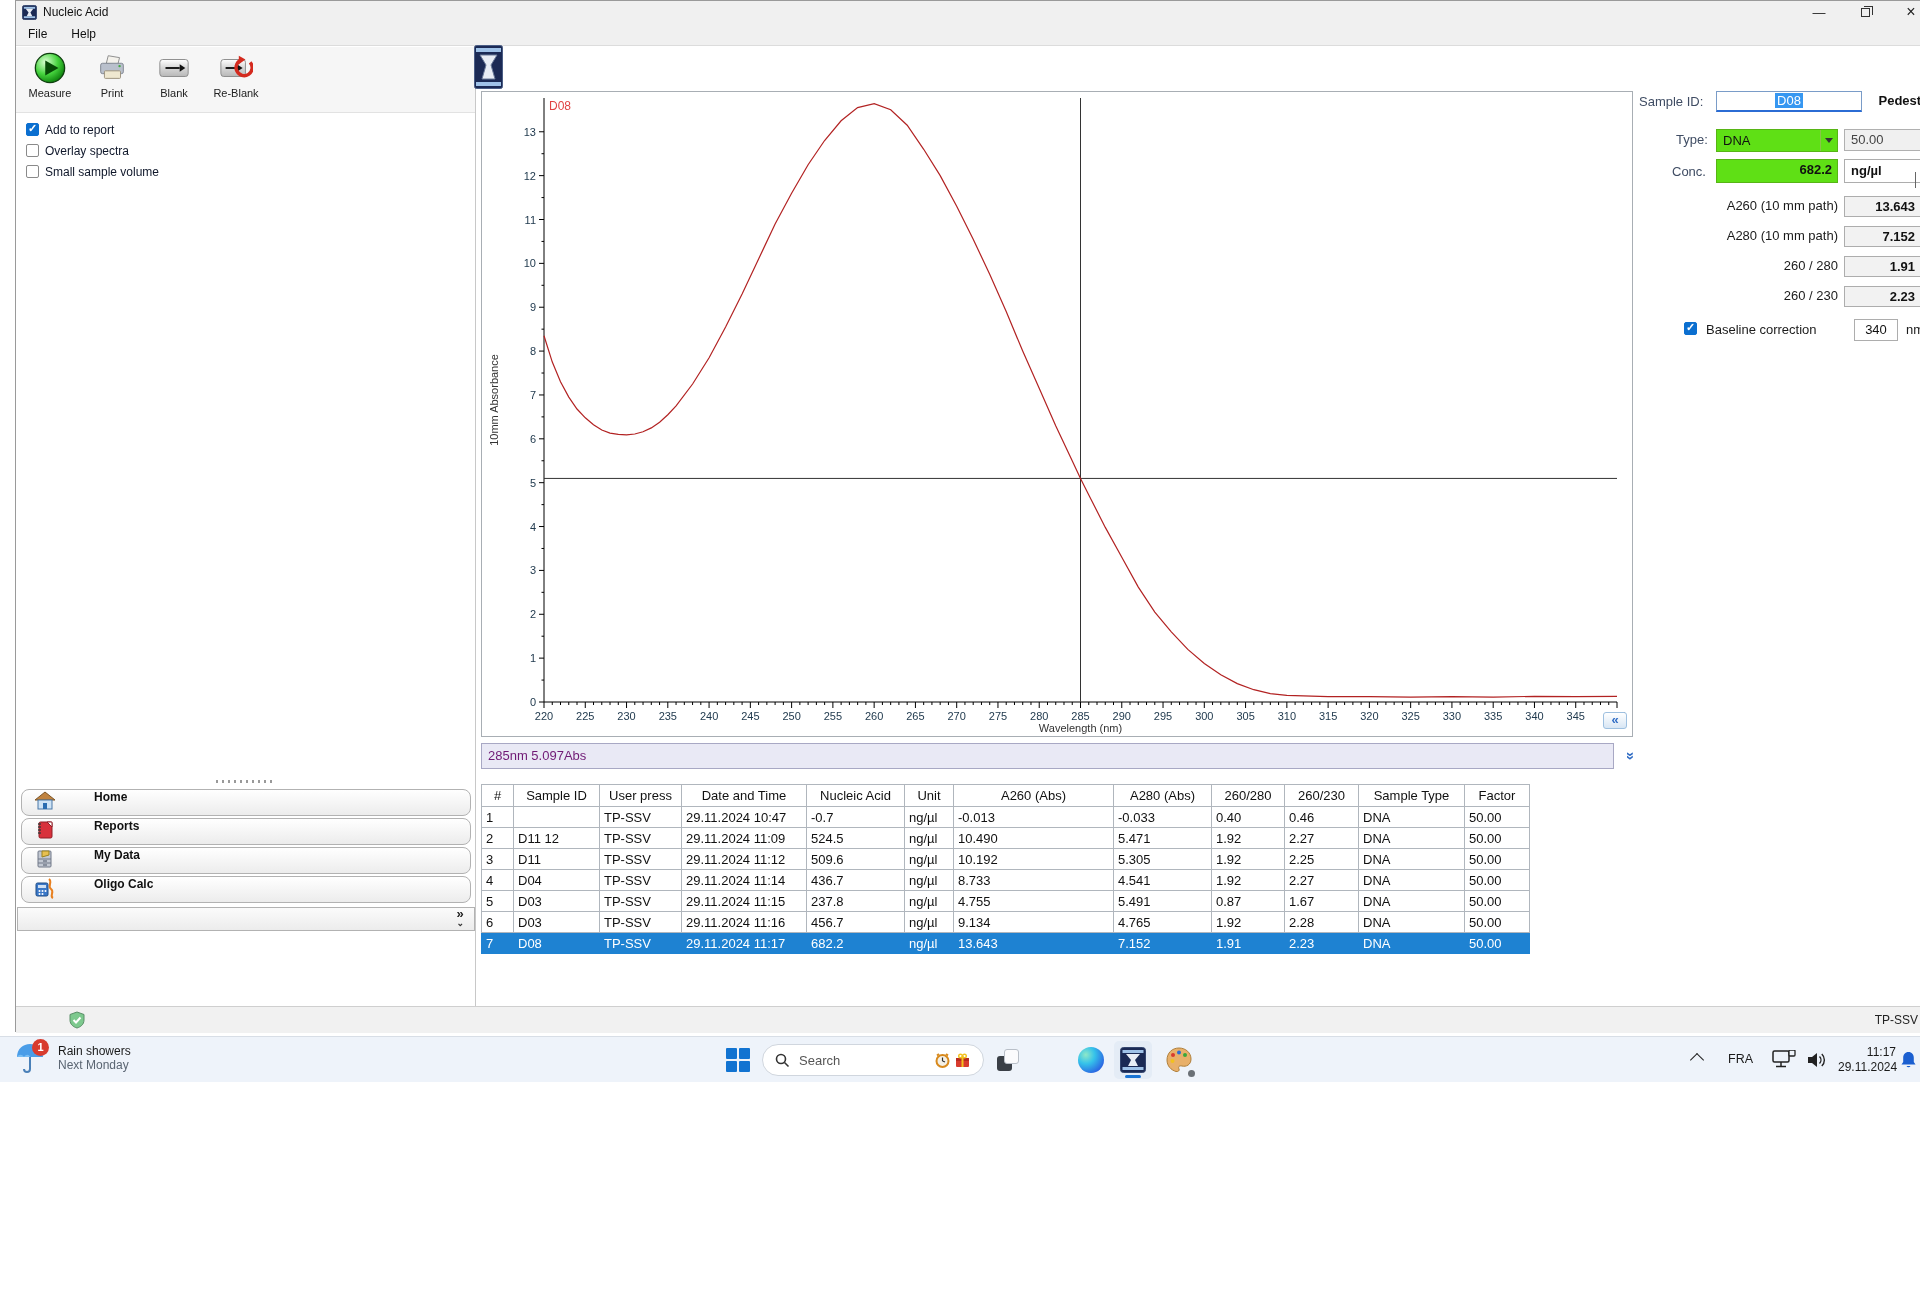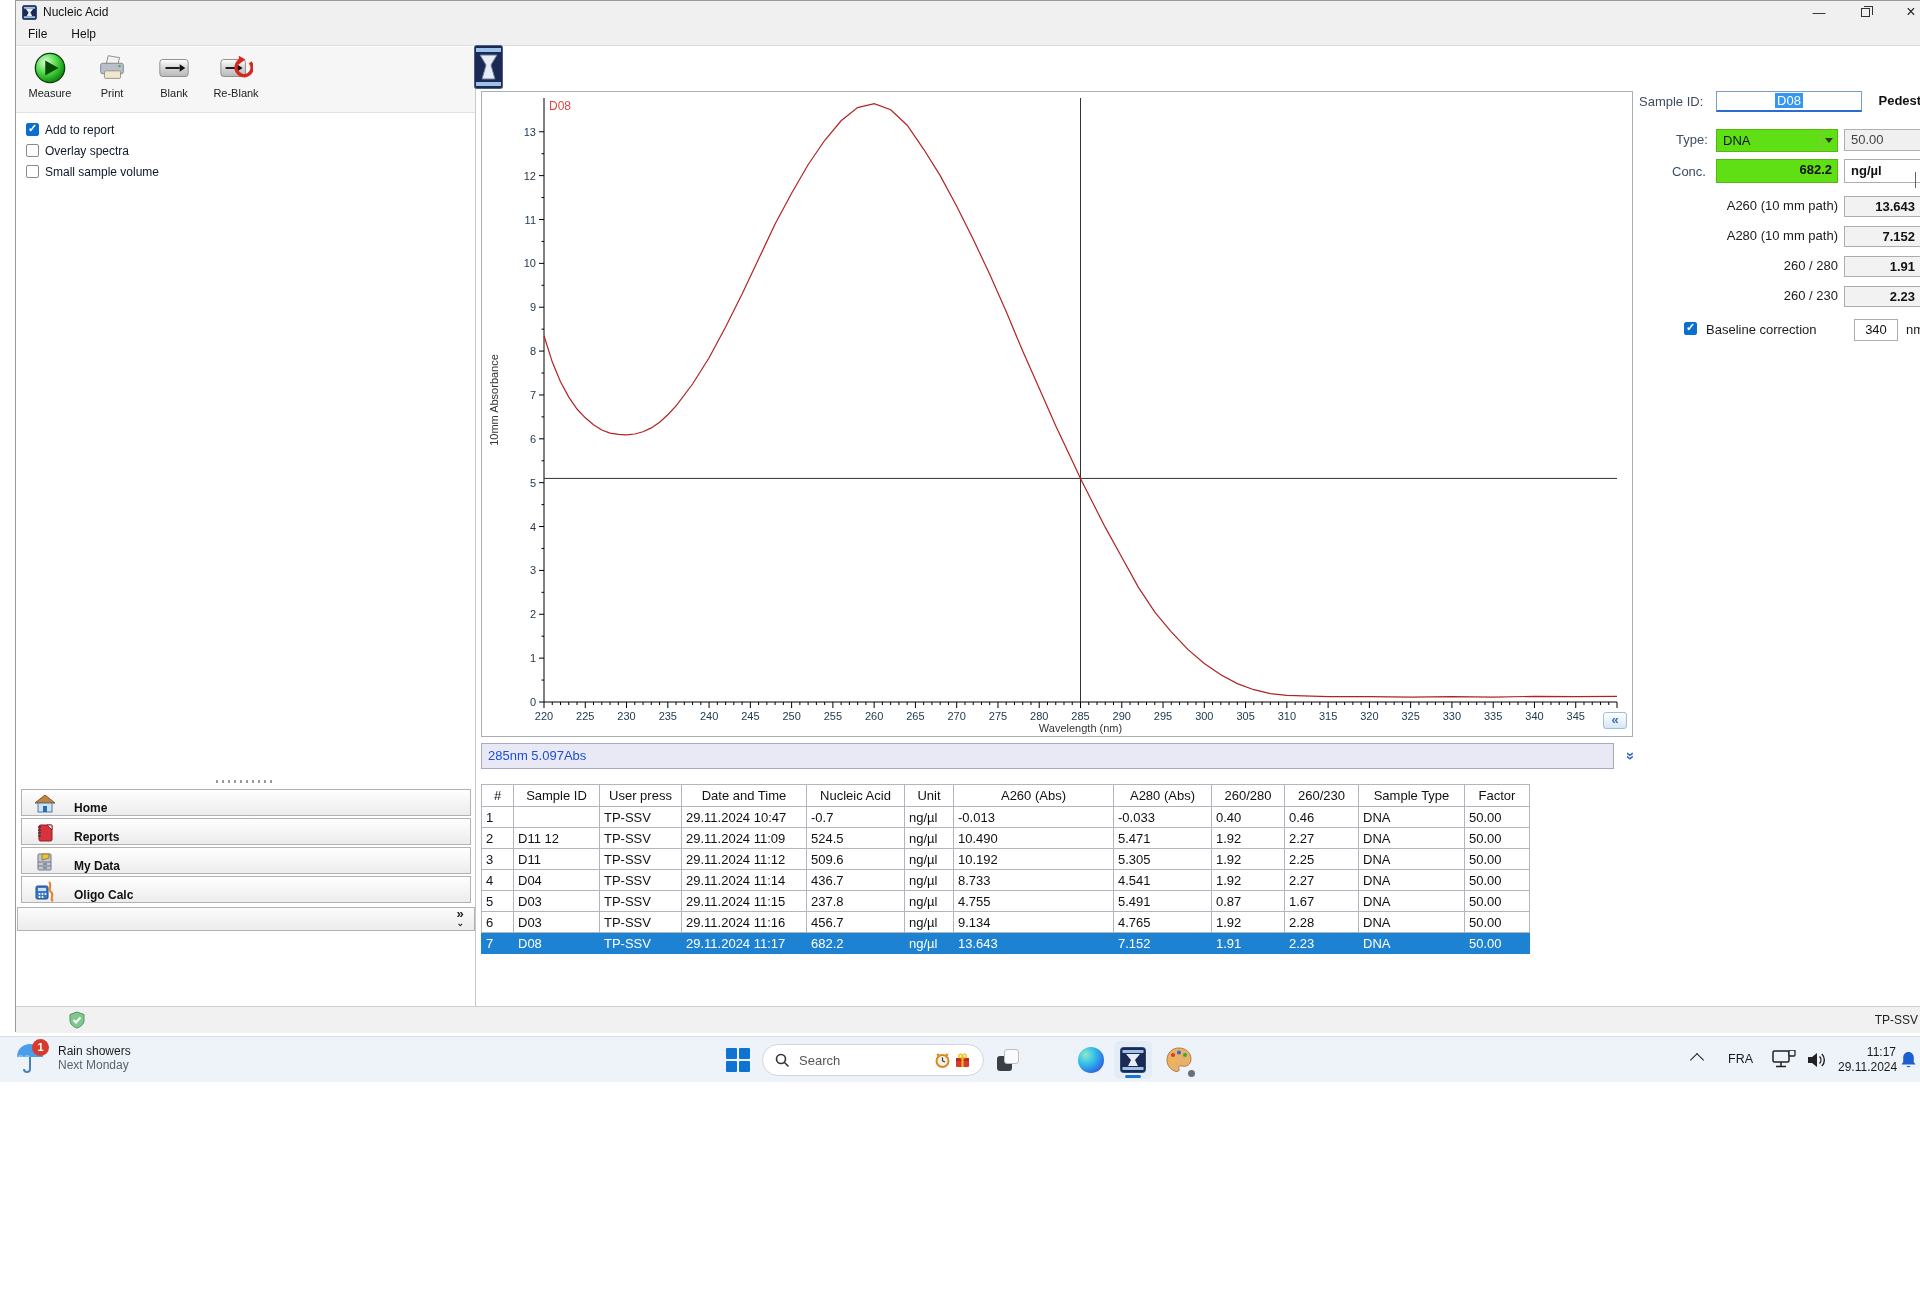--- a/index.html
+++ b/index.html
@@ -27,38 +27,38 @@
   .tbtn .tlabel { font-size:11px; color:#222; margin-top:2px; white-space:nowrap; }
   .checks { position:absolute; left:10px; top:72px; }
   .checkrow { display:flex; align-items:center; height:21px; }
   .cb { position:relative; display:inline-block; width:13px; height:13px; border:1px solid #8a8a8a; border-radius:2px; background:#fff; flex:0 0 13px; }
   .cb.on { background:#0b6fd0; border-color:#0b6fd0; }
   .cb.on::after { content:"✓"; position:absolute; left:1px; top:-2px; color:#fff; font-size:11px; font-weight:bold; }
   .checkrow span.lbl { font-size:12px; color:#0f172a; margin-left:6px; }
   .grip { position:absolute; left:200px; top:733px; width:60px; height:3px;
     background:repeating-linear-gradient(90deg,#9a9a9a 0 2px,transparent 2px 6px); }
   .nav { position:absolute; left:0; top:740px; width:460px; }
-  .navitem { height:27px; margin:2px 5px; border:1px solid #b2b2b2; border-radius:0; background:linear-gradient(#ffffff,#ececec); display:flex; align-items:flex-end; }
+  .navitem { height:27px; margin:2px 5px; border:1px solid #b2b2b2; border-radius:8px; background:linear-gradient(#ffffff,#ececec); display:flex; align-items:flex-start;gap:20px; }
   .navitem.active { background:linear-gradient(#e9f4fd,#cfe6f8); border:1px solid #4e96d9; box-shadow:0 0 0 1px #bcd9f2 inset; }
   .navitem svg { width:22px; height:22px; margin-left:12px; }
   .navitem .nlabel { font-size:12px; font-weight:bold; color:#111; margin-left:18px; }
   .navfooter { height:24px; margin:4px 1px 0 1px; border:1px solid #b2b2b2; background:linear-gradient(#fbfbfb,#ececec); position:relative; }
   .navfooter .exp { position:absolute; right:10px; top:0px; color:#222; font-weight:bold; font-size:13px; line-height:12px; text-align:center; }
   .navfooter .exp .dn { display:block; font-size:9px; line-height:7px; color:#333; }
 
   
   .msg-ico { position:absolute; left:458px; top:44px; width:29px; height:44px; }
   .msgbox { position:absolute; left:490px; top:44px; width:1127px; height:44px; background:#fff; border:1px solid #a6a6a6; padding:5px 0 0 8px; }
   .msgbox span { font-size:15px; font-weight:bold; color:#00008b; }
 
   .chartpanel { position:absolute; left:465px; top:90px; width:1152px; height:646px; background:#fff; border:1px solid #a8aeb4; }
   .chartpanel svg { display:block; }
   svg text { font-family:"Liberation Sans", sans-serif; }
   .collapse-left { position:absolute; right:5px; bottom:7px; width:24px; height:17px; border:1px solid #9ec0e0; border-radius:3px; background:linear-gradient(#ffffff,#d8e6f4); color:#2e6bc4; font-weight:bold; font-size:13px; line-height:14px; text-align:center; }
-  .readout { position:absolute; left:465px; top:742px; width:1133px; height:26px; background:#e9e9f5; border:1px solid #a8a8c4; font-size:13px; color:#1d4ed8; line-height:24px; padding-left:6px; }
+  .readout { position:absolute; left:465px; top:742px; width:1133px; height:26px; background:#e9e9f5; border:1px solid #a8a8c4; font-size:13px; color:#701a75; line-height:24px; padding-left:6px; }
   .collapse-down { position:absolute; left:1602px; top:743px; width:24px; height:24px; color:#2e6bc4; font-weight:bold; font-size:15px; text-align:center; transform:rotate(90deg); line-height:22px; }
 
   
   .rpanel { position:absolute; left:1620px; top:90px; width:298px; height:270px; font-size:13px; }
   .rrow { position:absolute; }
   .blab { color:#3f4c63; }
   .sid-input { position:absolute; left:80px; top:0px; width:146px; height:21px; background:#fff; border:1px solid #7a9cc8; border-bottom:2px solid #2b6cd4; text-align:center; line-height:18px; }
   .sid-input .seltext { background:#3697f1; color:#fff; font-size:13px; padding:0 2px; }
   .pedestal { position:absolute; right:2px; top:2px; font-weight:bold; color:#111; }
   .greenfield { background:#5fe015; border:1px solid #57b515; }

